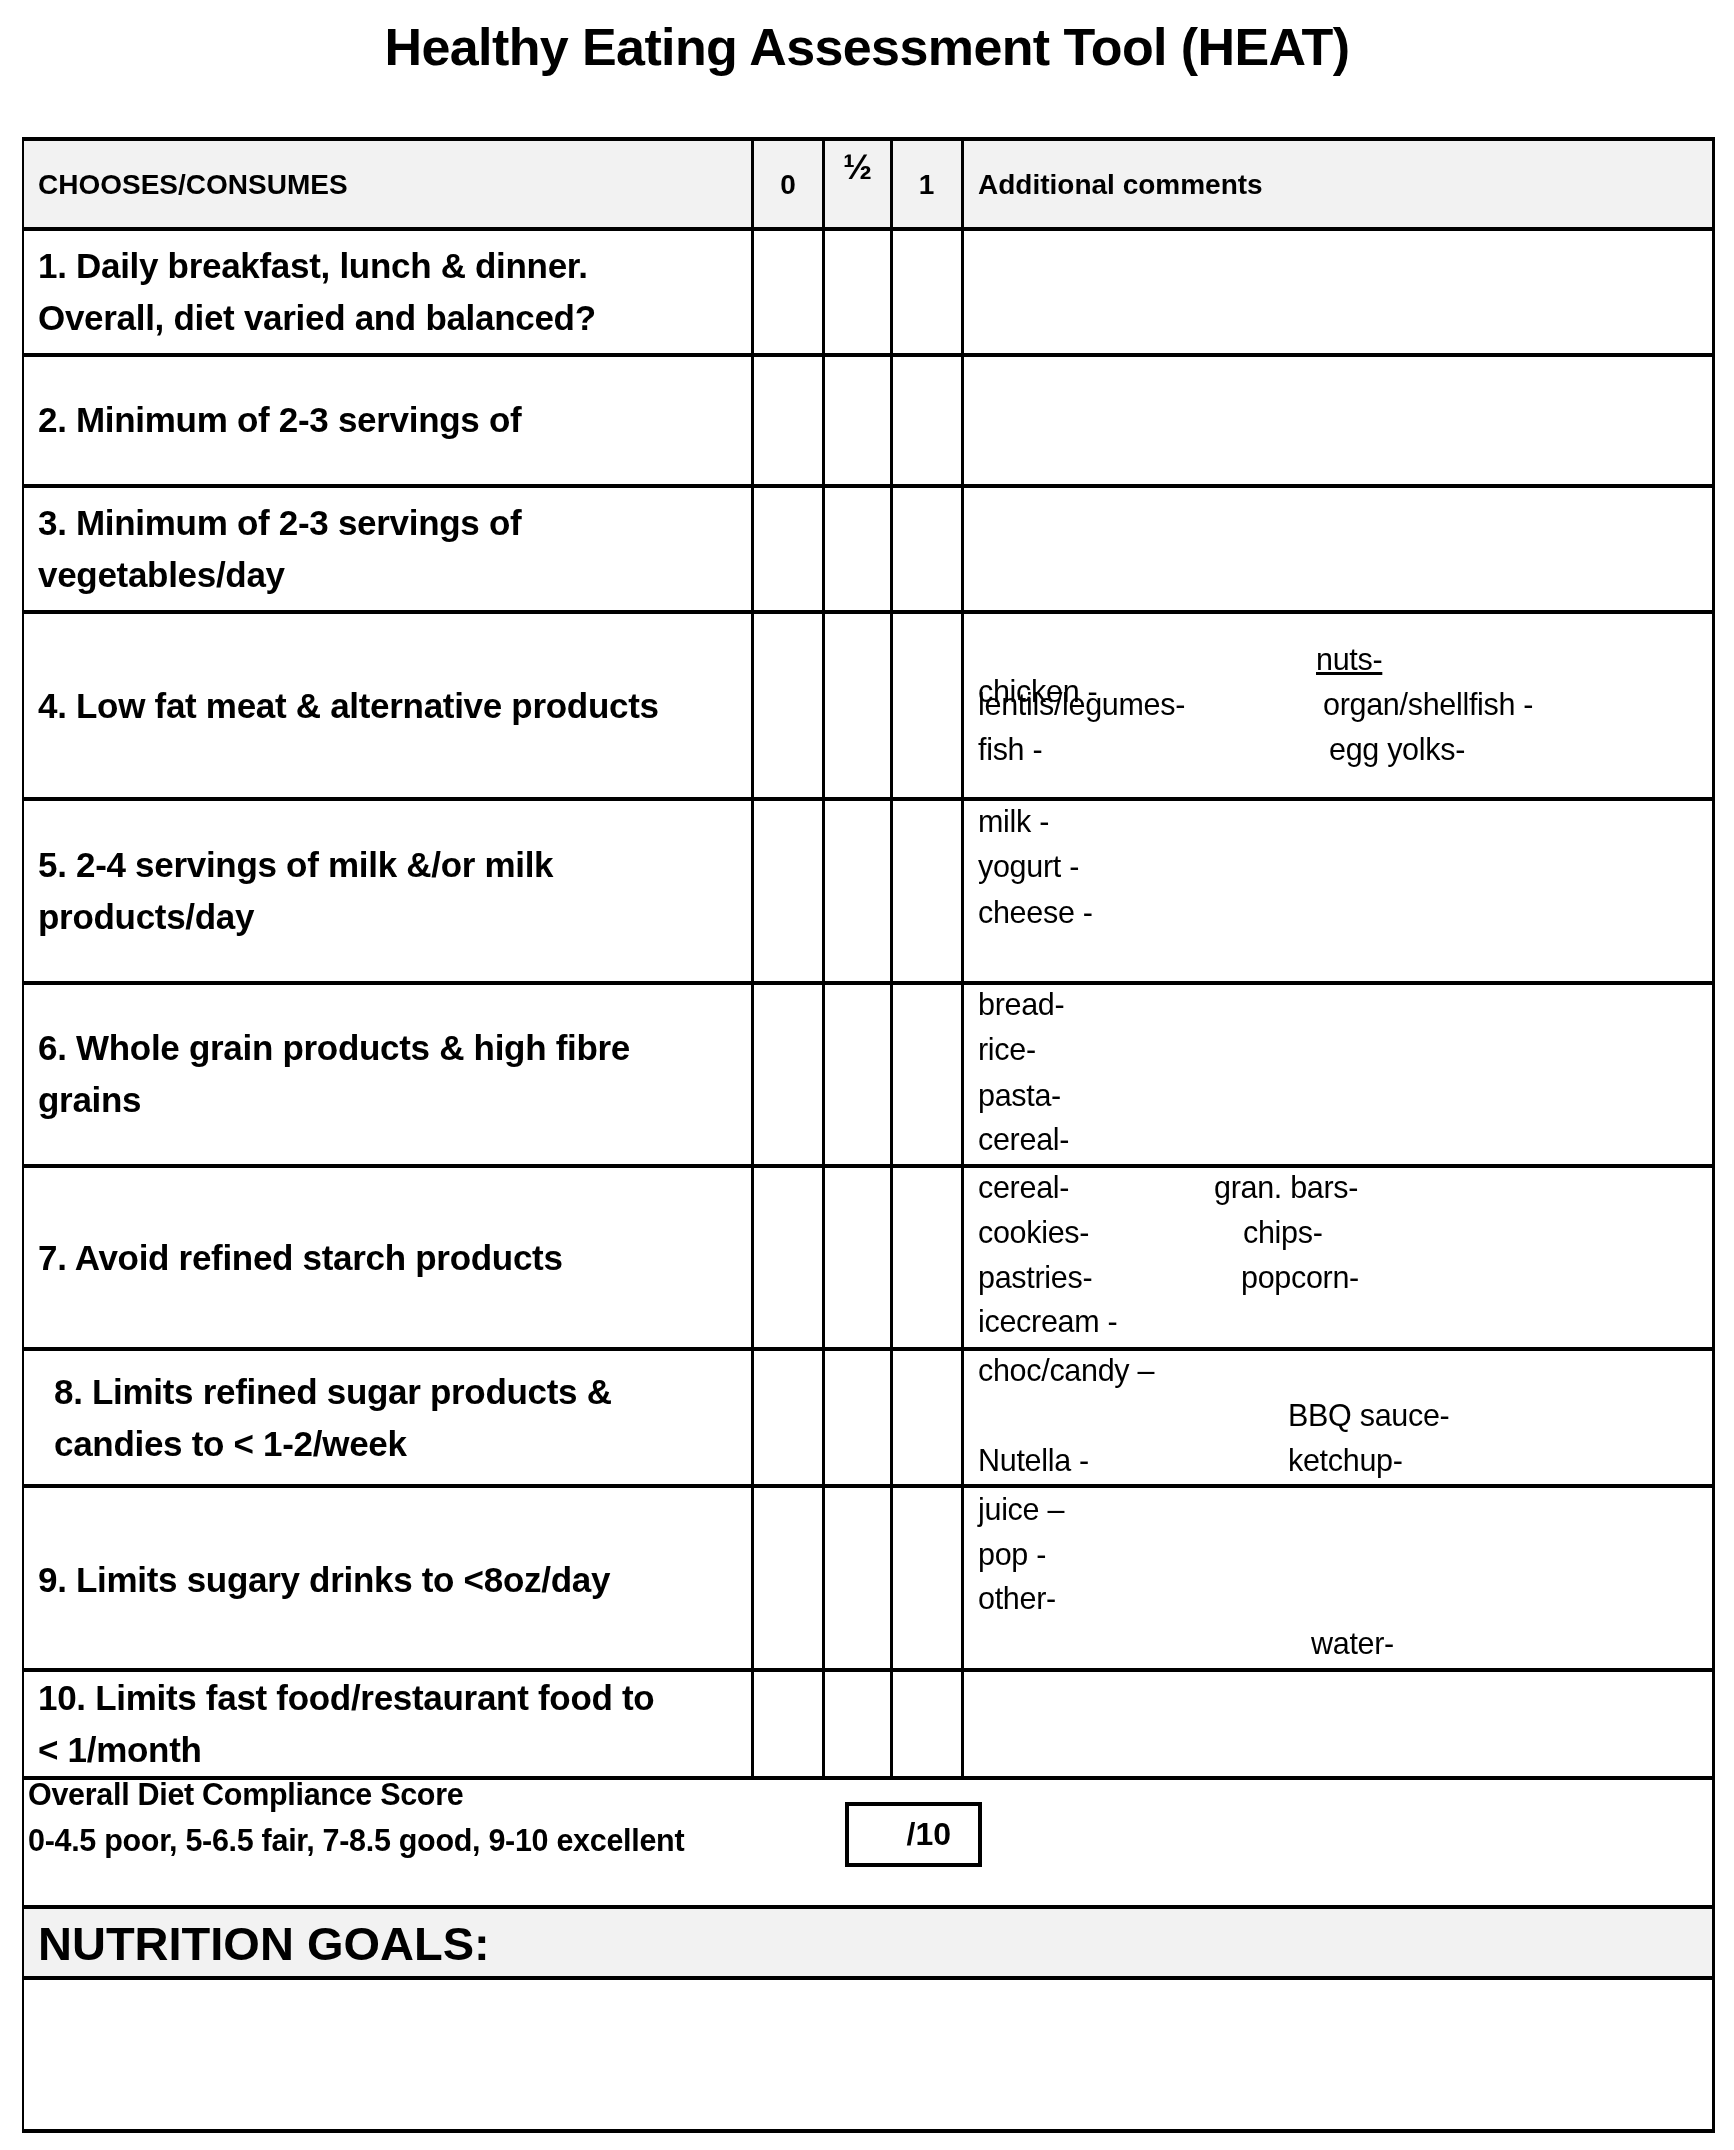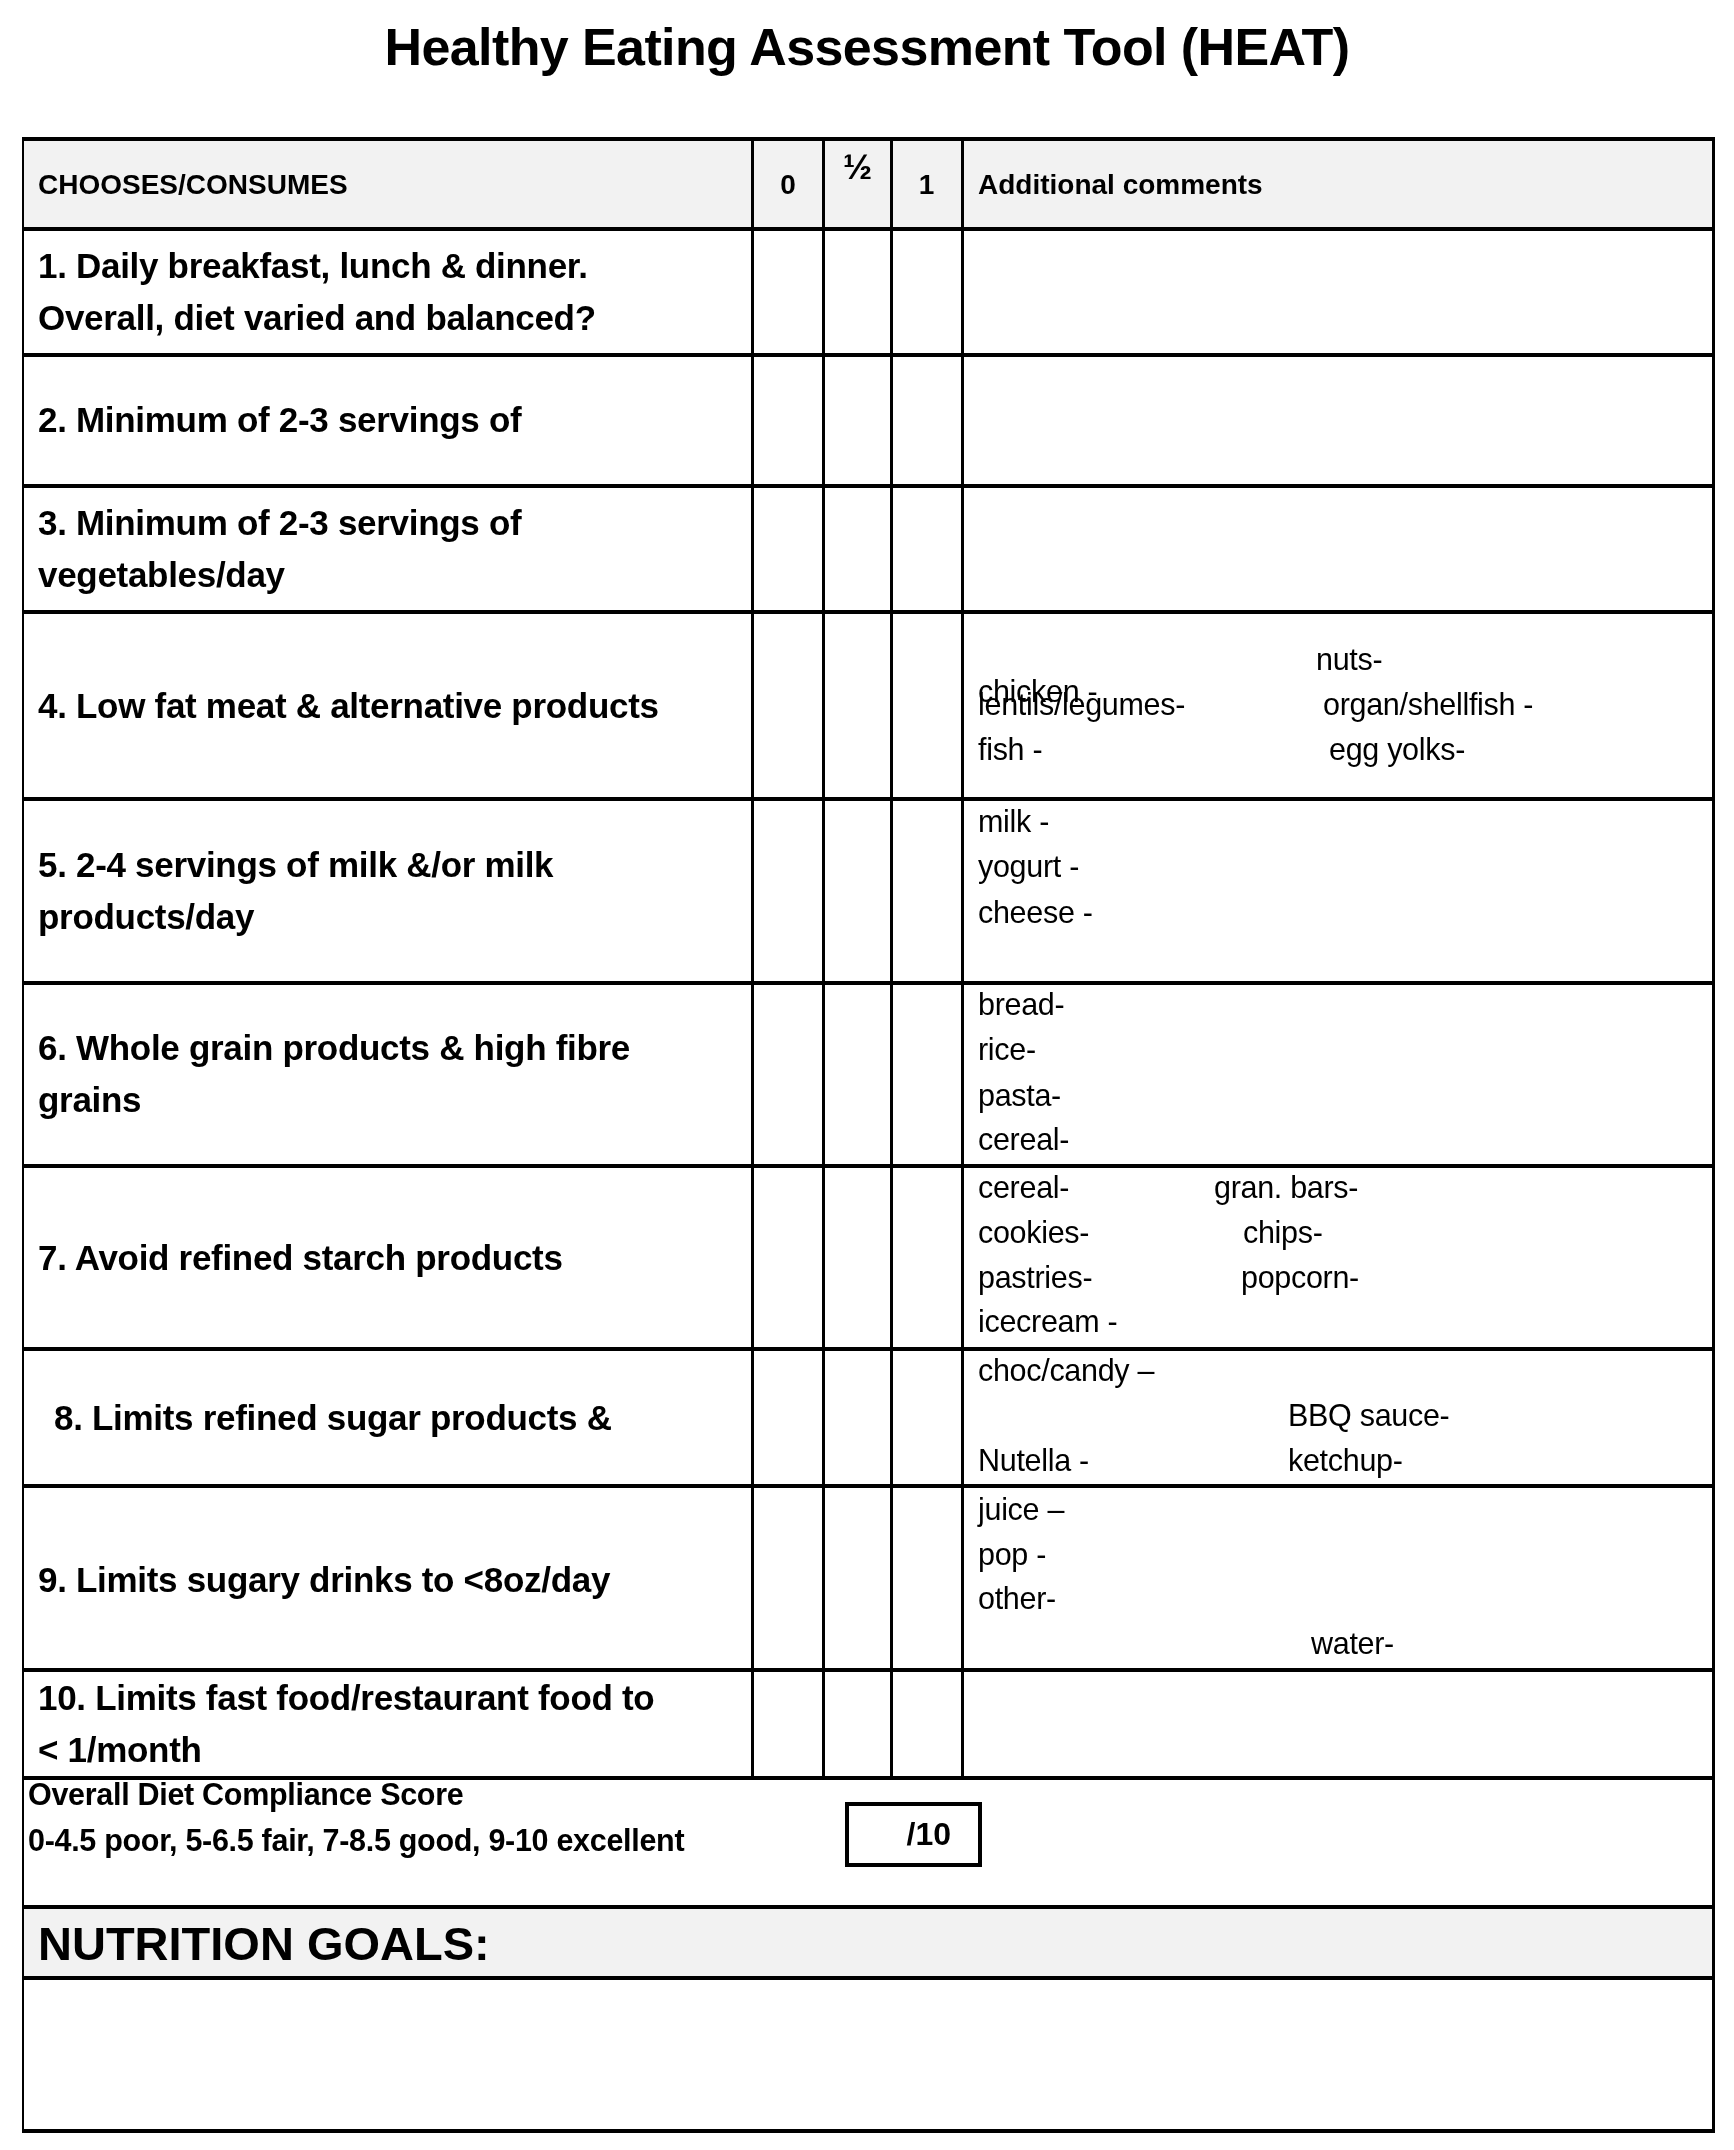--- a/index.html
+++ b/index.html
@@ -87,21 +87,21 @@
       <div>vegetables/day</div>
     </div>
 </div>
 
 <div class="q" style="top:614px; height:183px;">
   <div>4. Low fat meat &amp; alternative products</div>
 </div>
 <div class="c" style="left:978px; top:637px;margin-top:32px;">chicken -</div>
 <div class="c" style="left:978px; top:682px;">lentils/legumes-</div>
 <div class="c" style="left:978px; top:727px;">fish -</div>
-<div class="c" style="left:1316px; top:637px;">nuts-</div>
+<div class="c" style="left:1316px; top:637px;text-decoration:underline;">nuts-</div>
 <div class="c" style="left:1323px; top:682px;">organ/shellfish -</div>
 <div class="c" style="left:1329px; top:727px;">egg yolks-</div>
 
 <div class="q" style="top:801px; height:180px;">
   <div>
       <div>5. 2-4 servings of milk &amp;/or milk</div>
       <div>products/day</div>
     </div>
 </div>
 <div class="c" style="left:978px; top:799px;">milk -</div>
@@ -126,20 +126,21 @@
 <div class="c" style="left:978px; top:1210px;">cookies-</div>
 <div class="c" style="left:978px; top:1255px;">pastries-</div>
 <div class="c" style="left:978px; top:1299px;">icecream -</div>
 <div class="c" style="left:1214px; top:1165px;">gran. bars-</div>
 <div class="c" style="left:1243px; top:1210px;">chips-</div>
 <div class="c" style="left:1241px; top:1255px;">popcorn-</div>
 
 <div class="q" style="top:1351px; height:133px;margin-left:16px;">
   <div>
       <div>8. Limits refined sugar products &amp;</div>
+      <div>candies to &lt; 1-2/week</div>
     </div>
 </div>
 <div class="c" style="left:978px; top:1348px;">choc/candy –</div>
 <div class="c" style="left:978px; top:1438px;">Nutella -</div>
 <div class="c" style="left:1288px; top:1393px;">BBQ sauce-</div>
 <div class="c" style="left:1288px; top:1438px;">ketchup-</div>
 
 <div class="q" style="top:1488px; height:184px;">
   <div>9. Limits sugary drinks to &lt;8oz/day</div>
 </div>

